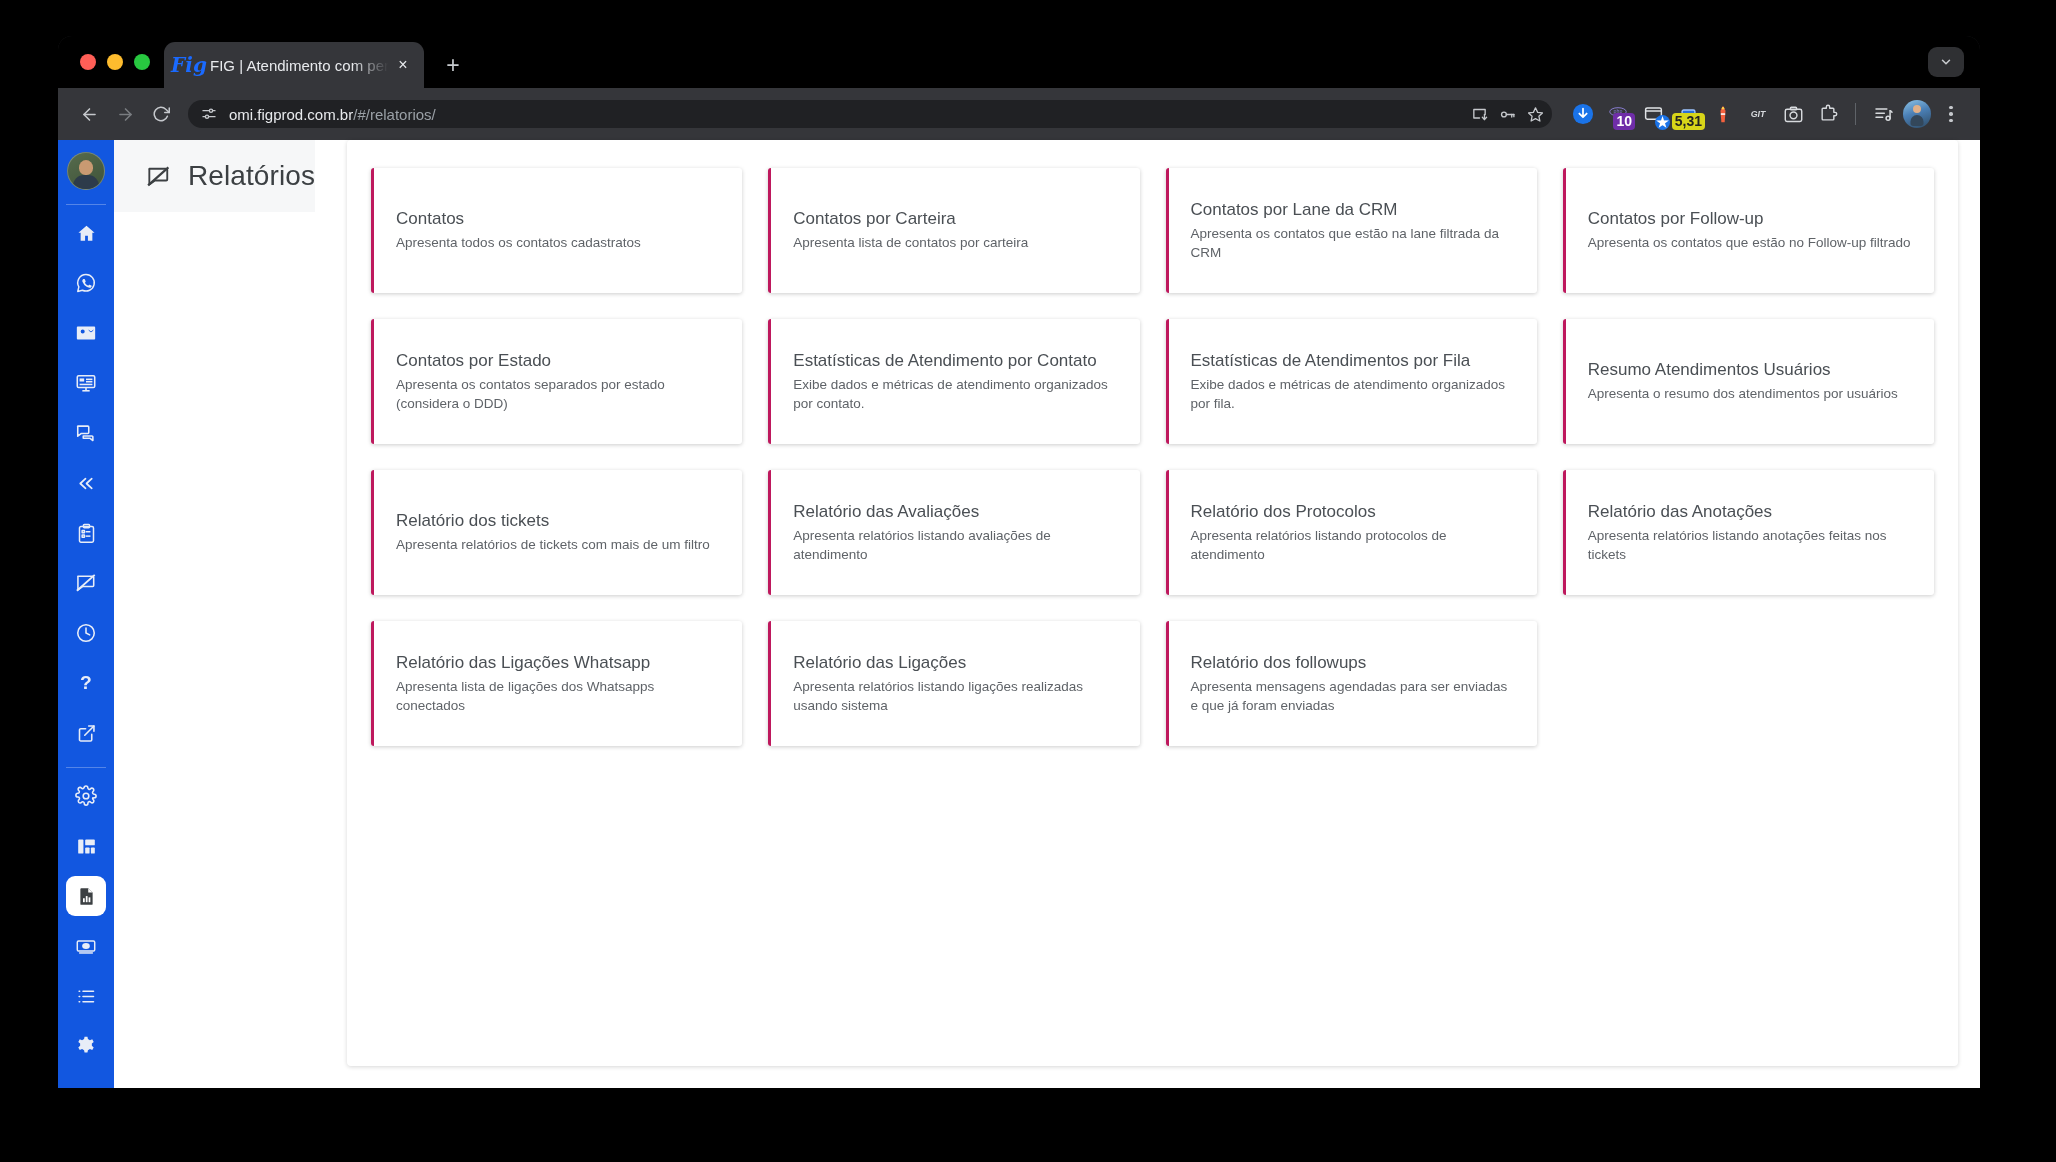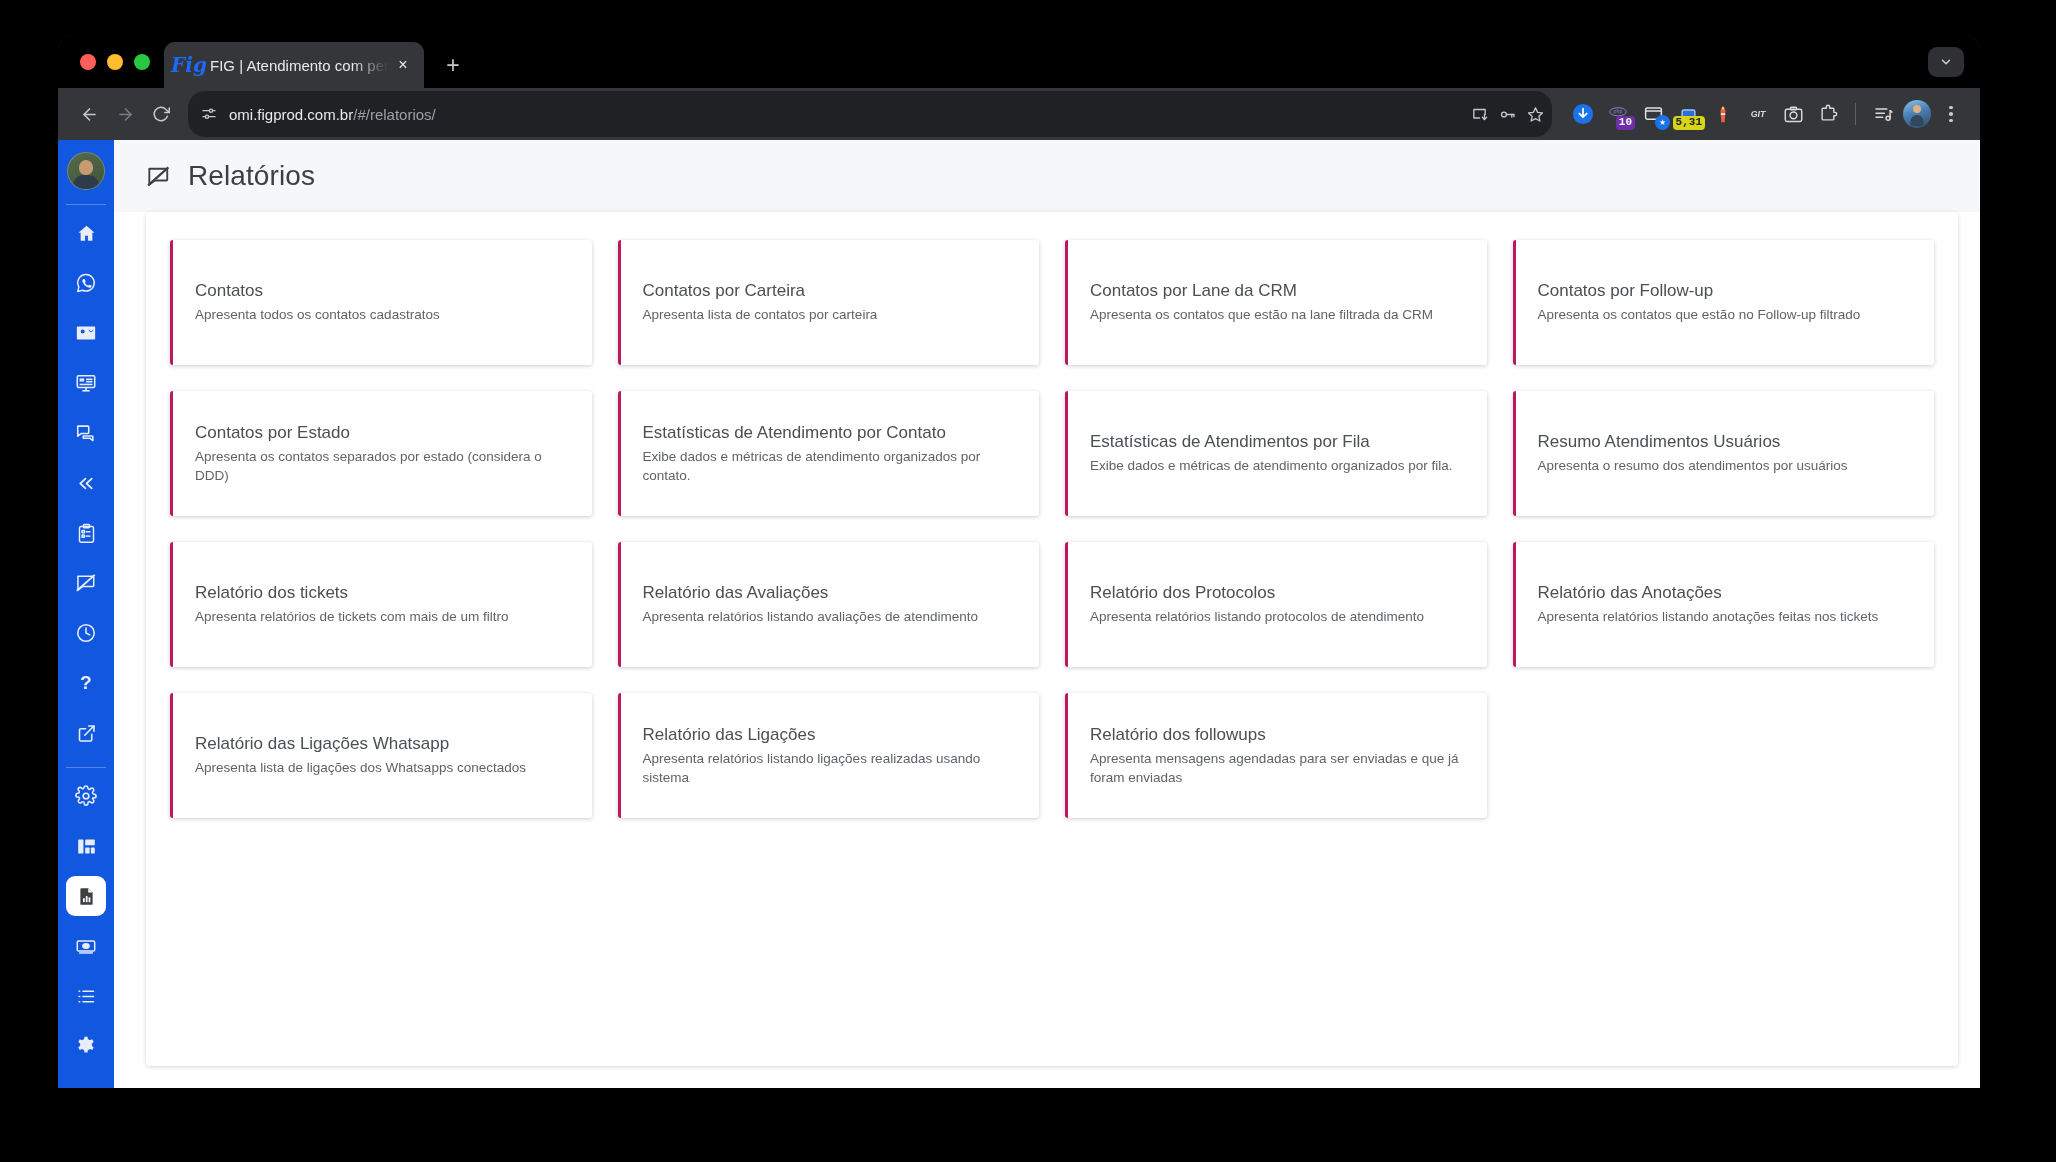--- a/index.html
+++ b/index.html
@@ -121,21 +121,21 @@
   .nav-btn {
     width: 34px; height: 34px;
     display: flex; align-items: center; justify-content: center;
     border-radius: 50%;
     color: #c5c8cc;
   }
   .nav-btn.dim { color: #7a7d81; }
 
   .omnibox {
     flex: 1 1 auto;
-    height: 46px;
+    height: 28px;
     background: #202124;
     border-radius: 17px;
     display: flex;
     align-items: center;
     padding: 0 8px;
     margin: 0 8px;
     position: relative;
   }
   .omni-icon {
     width: 26px; height: 26px;
@@ -163,27 +163,27 @@
   .ext-row { display: flex; align-items: center; gap: 5px; margin-left: 6px; }
   .ext {
     width: 30px; height: 30px;
     display: flex; align-items: center; justify-content: center;
     position: relative;
     color: #c5c8cc;
   }
   .ext-badge {
     position: absolute;
     bottom: -1px; right: -2px;
-    font-size: 11px;
+    font-size: 14px;
     font-weight: bold;
     color: #fff;
     border-radius: 4px;
     padding: 1px 3px;
     line-height: 1.05;
-    font-family: Liberation Mono, monospace;
+    font-family: Liberation Sans, sans-serif;
   }
   .badge-purple { background: #6f2da8; }
   .badge-blue { background: #1a73e8; border-radius: 50%; width: 15px; height: 15px; display:flex; align-items:center; justify-content:center; padding:0; }
   .badge-yellow { background: #d8d519; color: #222; }
   .divider-v { width: 1px; height: 22px; background: #5f6368; margin: 0 7px; }
   .avatar-btn {
     width: 28px; height: 28px; border-radius: 50%;
     background: linear-gradient(160deg,#8ec5e8 0%,#4a7fb5 45%,#2e4a63 100%);
     overflow: hidden; position: relative;
   }
@@ -264,21 +264,21 @@
     background: #ffffff;
     color: #3c4043;
   }
   .sb-item svg { display: block; }
   .sb-spacer { flex: 1 1 auto; }
 
   
   .content {
     flex: 1 1 auto;
     display: flex;
-    flex-direction: column;
+    flex-direction: row;
     background: #ffffff;
     min-width: 0;
   }
   .page-header {
     height: 72px;
     flex: 0 0 72px;
     display: flex;
     align-items: center;
     padding-left: 32px;
     gap: 17px;

